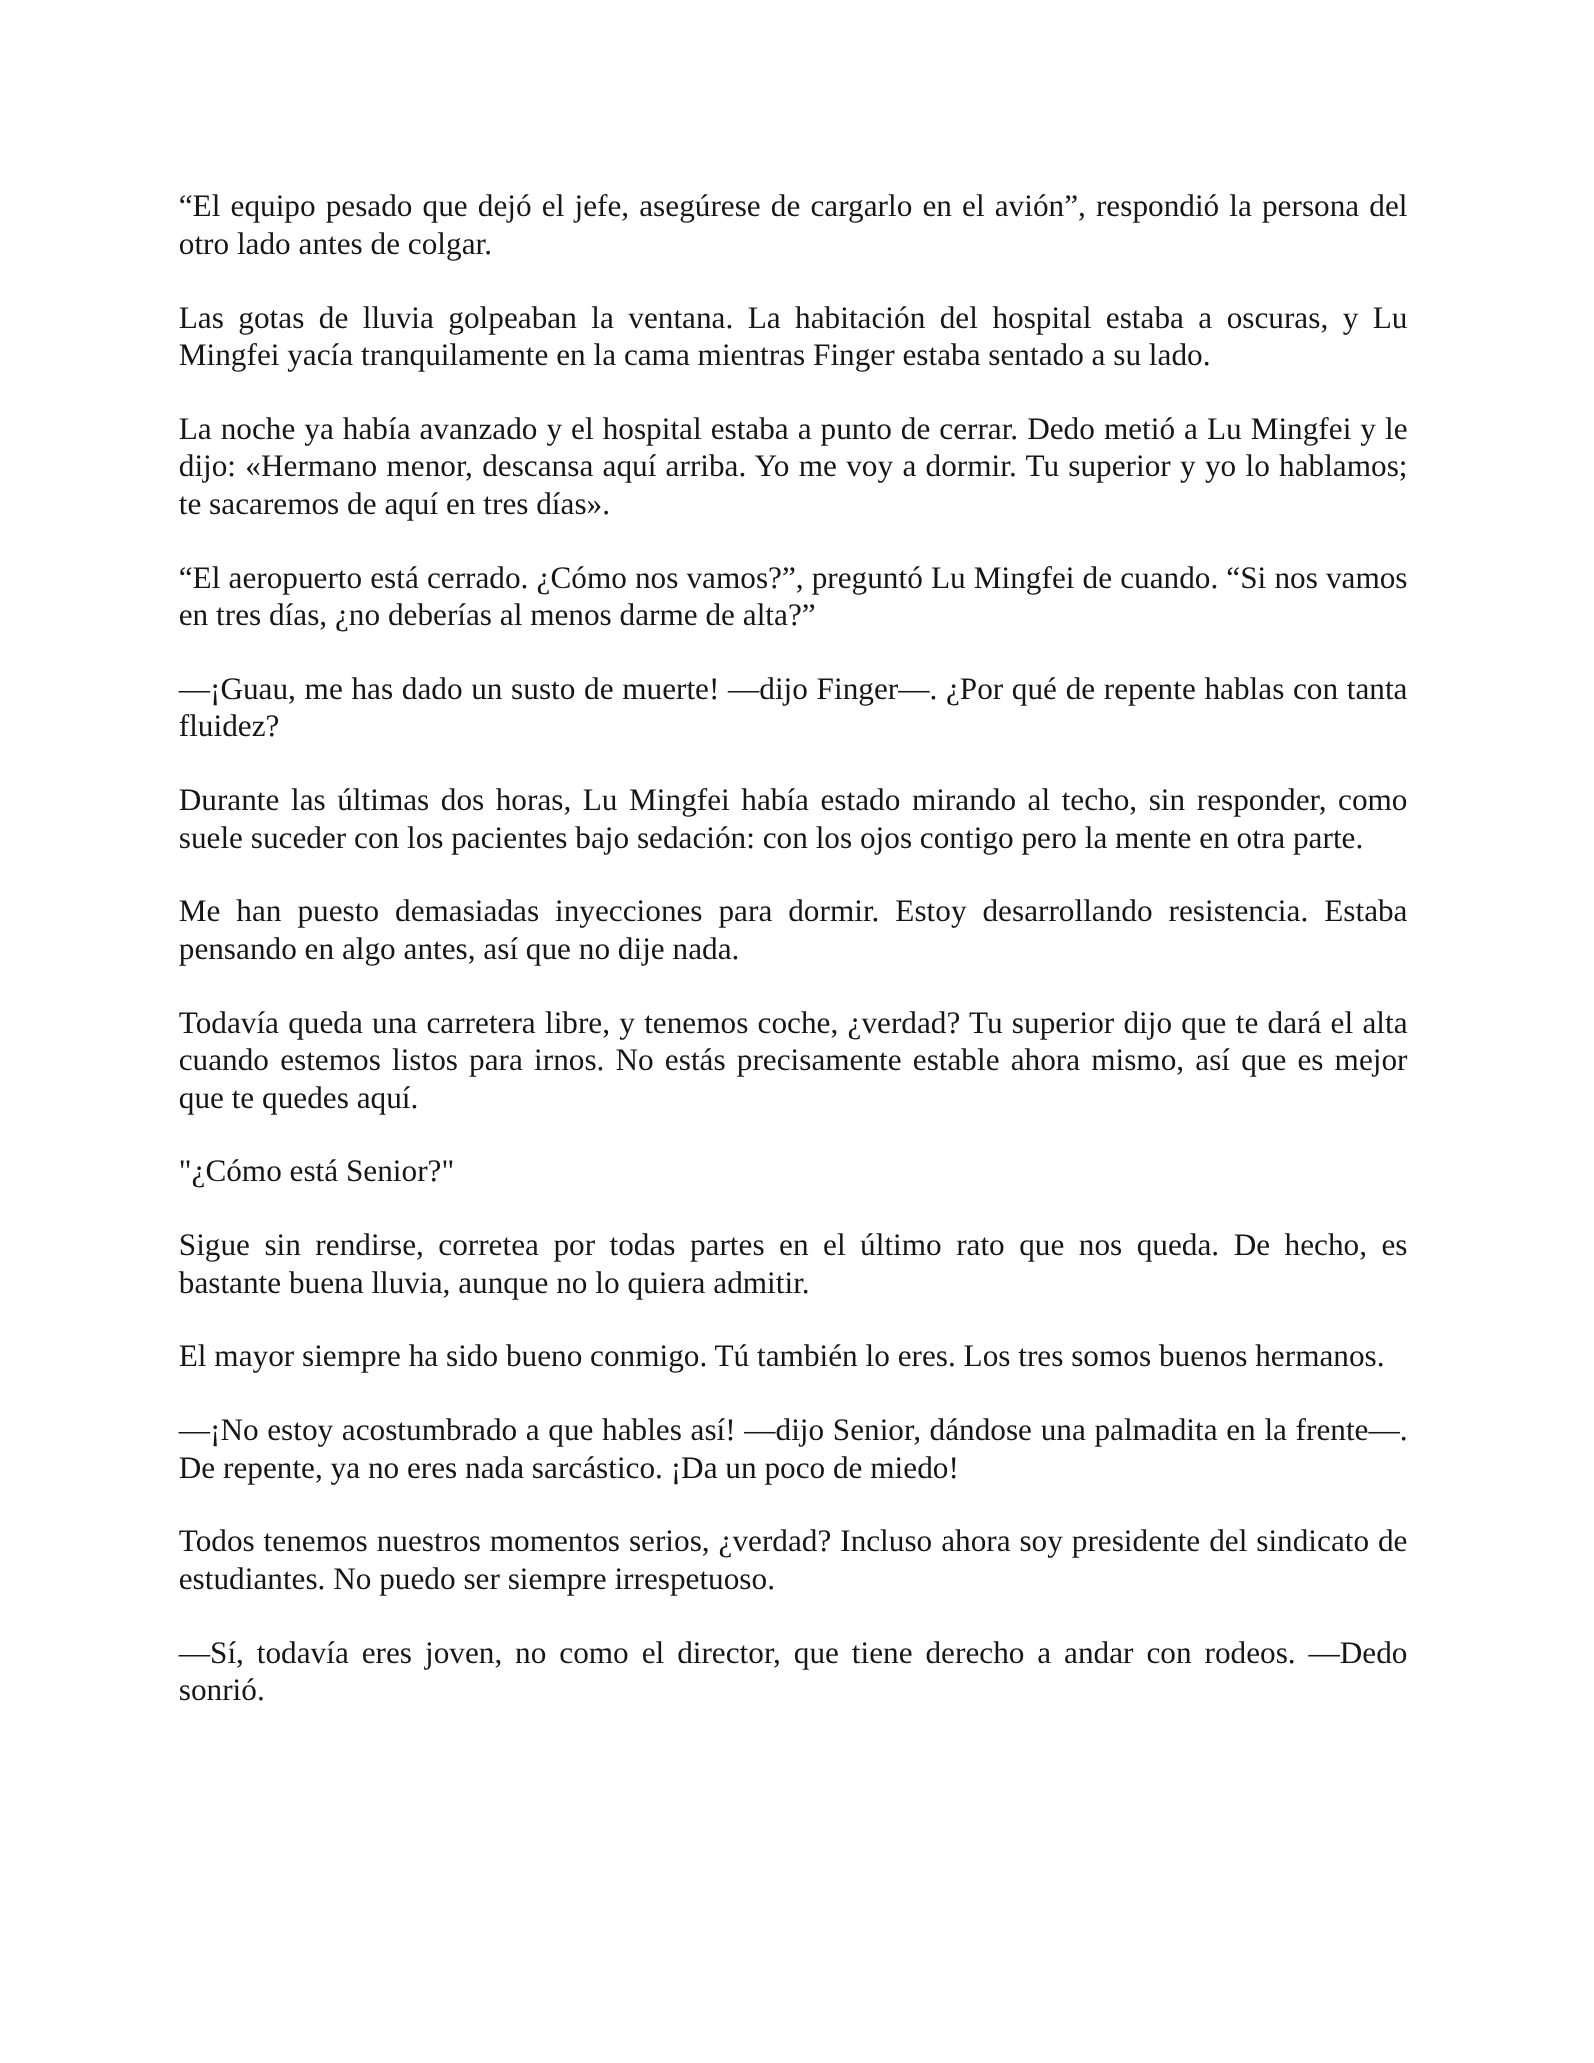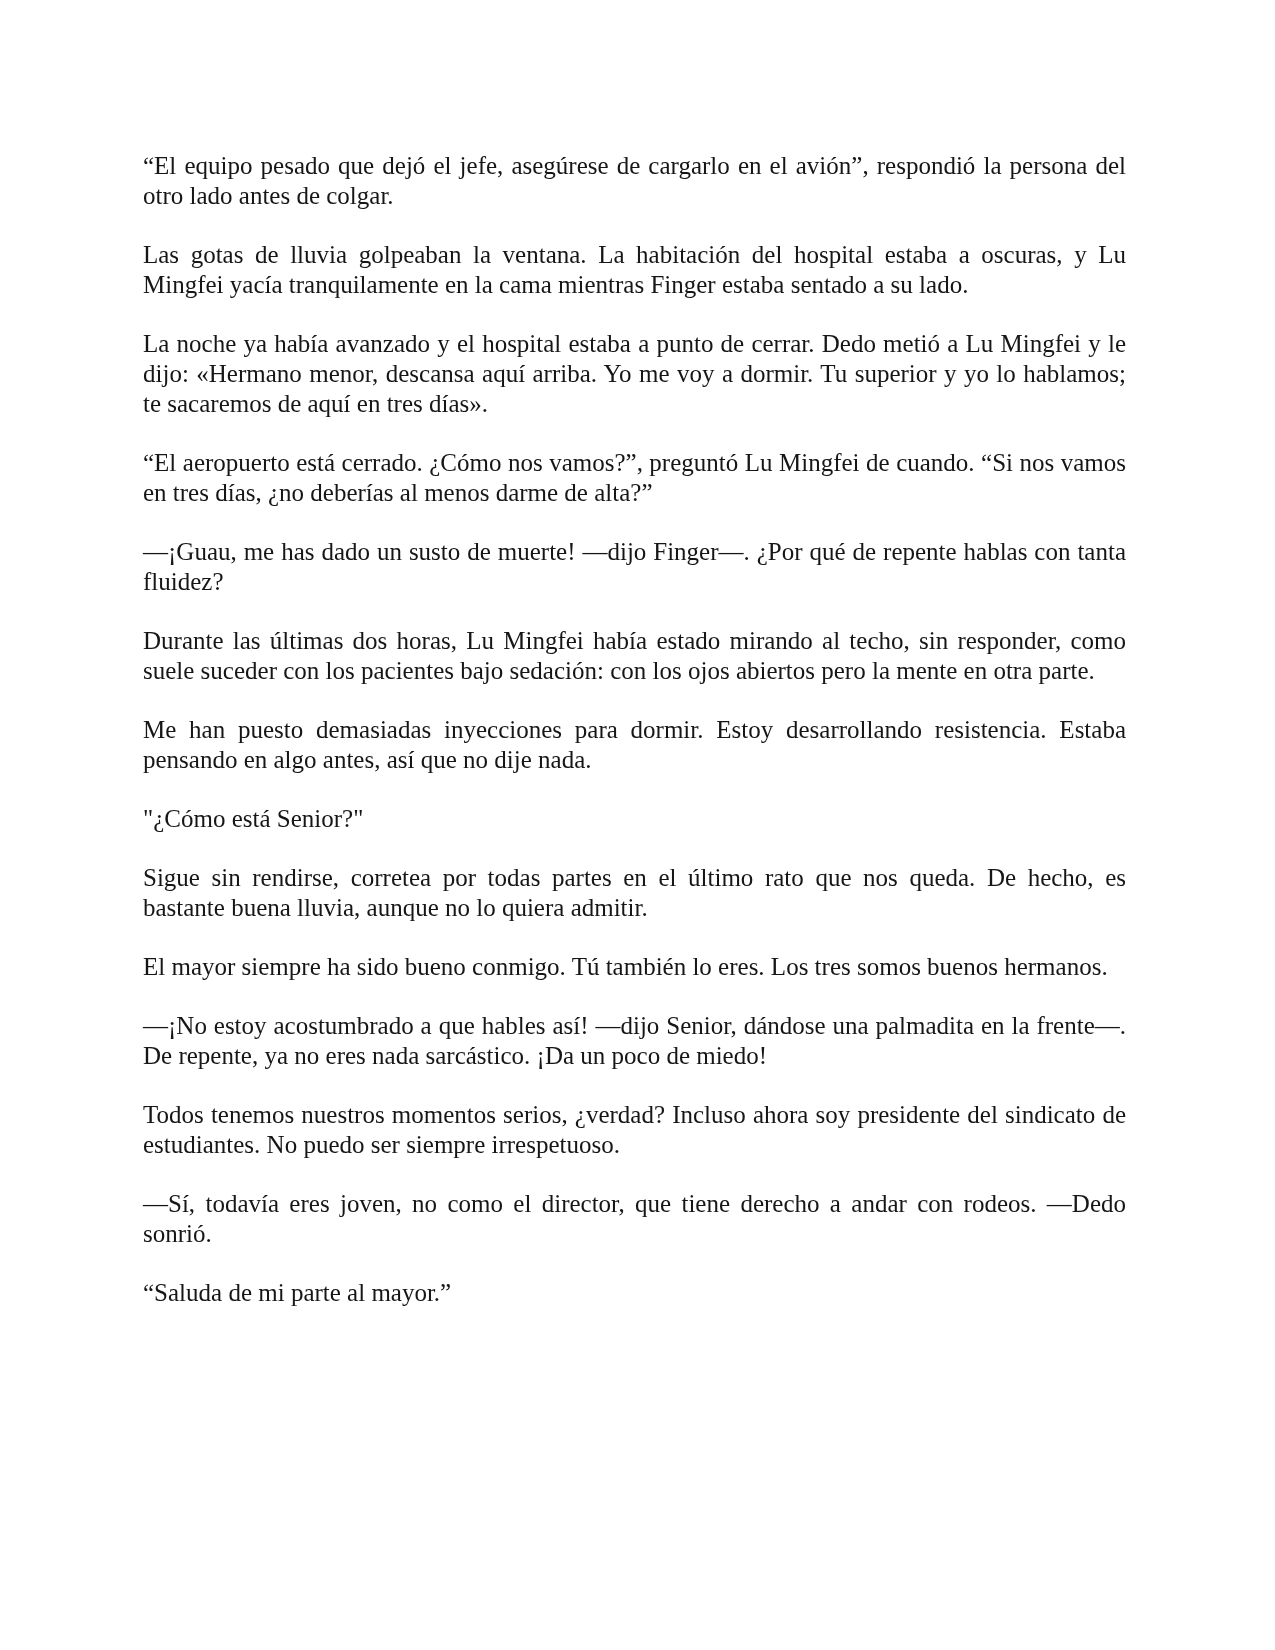--- a/index.html
+++ b/index.html
@@ -43,22 +43,23 @@
 </head>
 <body>
 
 <div class="page">
   <div class="content">
     <p>“El equipo pesado que dejó el jefe, asegúrese de cargarlo en el avión”, respondió la persona del otro lado antes de colgar.</p>
     <p>Las gotas de lluvia golpeaban la ventana. La habitación del hospital estaba a oscuras, y Lu Mingfei yacía tranquilamente en la cama mientras Finger estaba sentado a su lado.</p>
     <p>La noche ya había avanzado y el hospital estaba a punto de cerrar. Dedo metió a Lu Mingfei y le dijo: «Hermano menor, descansa aquí arriba. Yo me voy a dormir. Tu superior y yo lo hablamos; te sacaremos de aquí en tres días».</p>
     <p>“El aeropuerto está cerrado. ¿Cómo nos vamos?”, preguntó Lu Mingfei de cuando. “Si nos vamos en tres días, ¿no deberías al menos darme de alta?”</p>
     <p>—¡Guau, me has dado un susto de muerte! —dijo Finger—. ¿Por qué de repente hablas con tanta fluidez?</p>
-    <p>Durante las últimas dos horas, Lu Mingfei había estado mirando al techo, sin responder, como suele suceder con los pacientes bajo sedación: con los ojos abiertos pero la mente en otra parte.</p>
+    <p>Durante las últimas dos horas, Lu Mingfei había estado mirando al techo, sin responder, como suele suceder con los pacientes bajo sedación: con los ojos contigo pero la mente en otra parte.</p>
     <p>Me han puesto demasiadas inyecciones para dormir. Estoy desarrollando resistencia. Estaba pensando en algo antes, así que no dije nada.</p>
+    <p>Todavía queda una carretera libre, y tenemos coche, ¿verdad? Tu superior dijo que te dará el alta cuando estemos listos para irnos. No estás precisamente estable ahora mismo, así que es mejor que te quedes aquí.</p>
     <p>"¿Cómo está Senior?"</p>
     <p>Sigue sin rendirse, corretea por todas partes en el último rato que nos queda. De hecho, es bastante buena lluvia, aunque no lo quiera admitir.</p>
     <p>El mayor siempre ha sido bueno conmigo. Tú también lo eres. Los tres somos buenos hermanos.</p>
     <p>—¡No estoy acostumbrado a que hables así! —dijo Senior, dándose una palmadita en la frente—. De repente, ya no eres nada sarcástico. ¡Da un poco de miedo!</p>
     <p>Todos tenemos nuestros momentos serios, ¿verdad? Incluso ahora soy presidente del sindicato de estudiantes. No puedo ser siempre irrespetuoso.</p>
     <p>—Sí, todavía eres joven, no como el director, que tiene derecho a andar con rodeos. —Dedo sonrió.</p>
     <p>“Saluda de mi parte al mayor.”</p>
   </div>
   <div class="footer">523</div>
 </div>

